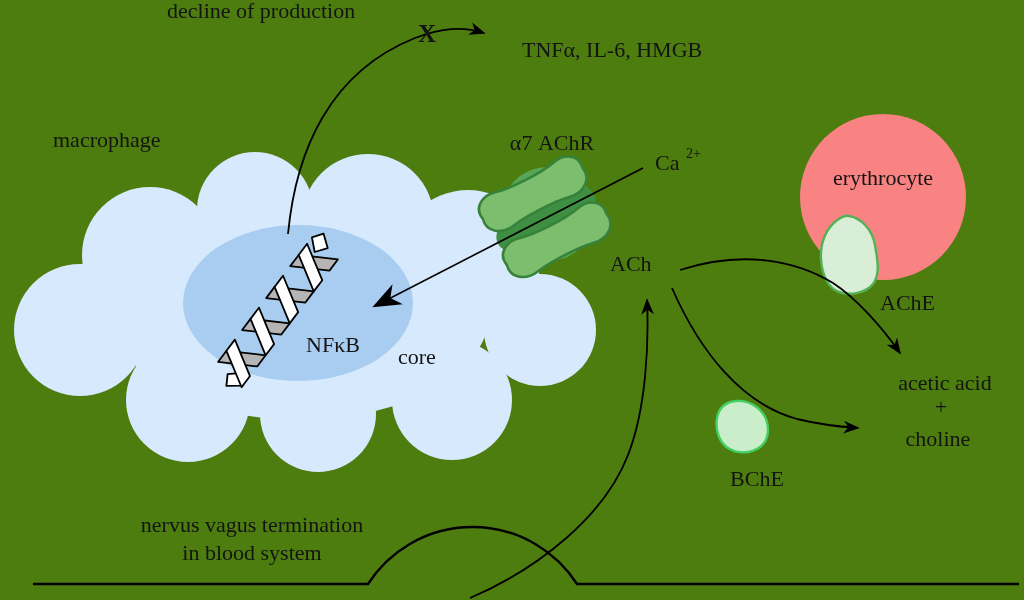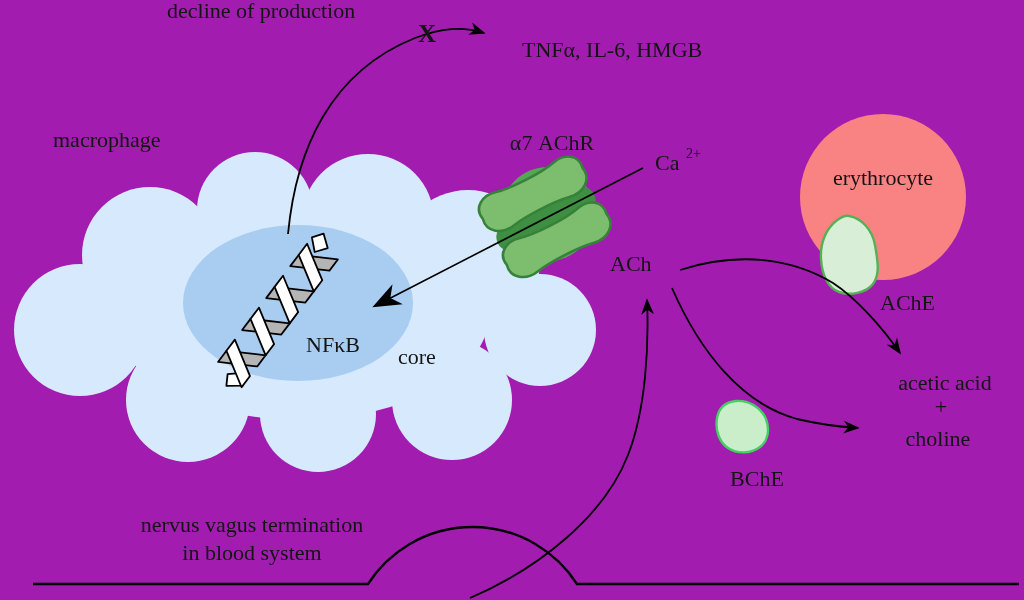--- a/index.html
+++ b/index.html
@@ -1,16 +1,16 @@
 <!DOCTYPE html>
 <html><head>
 <meta charset="utf-8">
 <style>
   html,body { margin:0; padding:0; background:#ffffff; }
-  #stage { position:relative; width:1024px; height:600px; background:#a21caf; overflow:hidden; }
+  #stage { position:relative; width:1024px; height:600px; background:#4d7c0f; overflow:hidden; }
   svg { display:block; }
   svg text { font-family:"Liberation Serif","DejaVu Serif",serif; fill:#141414; }
   .lbl   { font-size:22px; }
   .sup   { font-size:14px; }
   .xmark { font-size:25px; font-weight:700; }
   .curve { fill:none; stroke:#000; stroke-width:1.8; }
   .thin  { stroke-width:1.6; }
   .base  { fill:none; stroke:#000; stroke-width:2.4; }
   .dnaseg { stroke:#000; stroke-width:1.8; stroke-linejoin:round; }
   .bean   { stroke-width:2.6; stroke-linejoin:round; }

